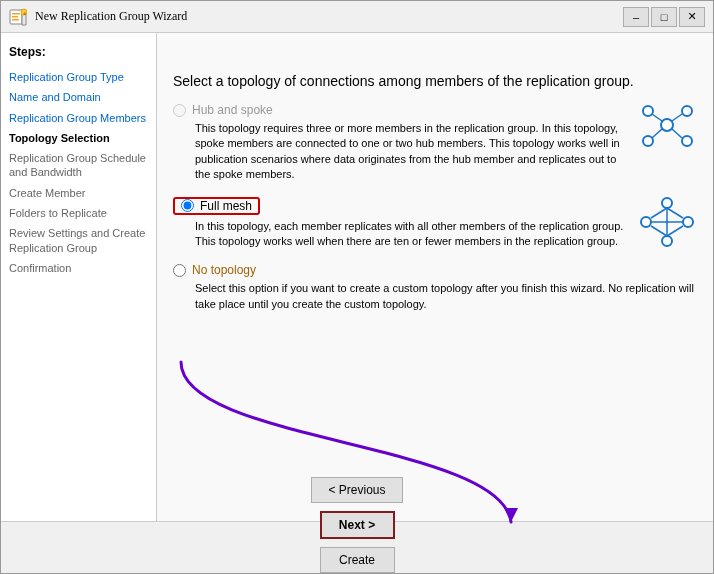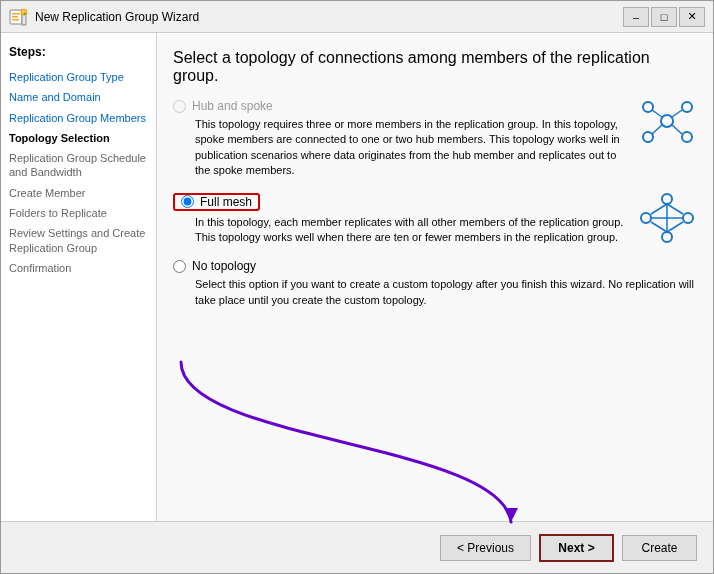--- a/index.html
+++ b/index.html
@@ -30,20 +30,21 @@
       display: flex;
       align-items: center;
       padding: 0 8px;
       justify-content: space-between;
       flex-shrink: 0;
     }
     .title-bar-left {
       display: flex;
       align-items: center;
       gap: 8px;
+      font-family: Liberation Serif, serif;
     }
     .title-icon {
       width: 18px;
       height: 18px;
       flex-shrink: 0;
     }
     .title-text {
       font-size: 12px;
       font-weight: normal;
       color: #000;
@@ -102,38 +103,39 @@
 
     .main-panel {
       flex: 1;
       display: flex;
       flex-direction: column;
       padding: 16px;
       background: #f9f9f9;
       overflow: hidden;
     }
     .main-instruction {
-      font-size: 16px;
+      font-size: 14px;
       margin-bottom: 14px;
       color: #000;
+      margin-top: 24px;
     }
     .radio-row {
       display: flex;
       align-items: center;
       gap: 6px;
       margin-bottom: 4px;
     }
     .radio-row input[type="radio"] {
       margin: 0;
       cursor: pointer;
     }
     .radio-label {
       font-size: 12px;
       font-weight: normal;
-      color: #000000;
+      color: #a16207;
     }
     .option-desc {
       margin-left: 22px;
       font-size: 11px;
       color: #000;
       line-height: 1.4;
     }
 
     .full-mesh-box {
       border: 2px solid #cc0000;
@@ -180,20 +182,21 @@
       height: 52px;
       background: #f0f0f0;
       border-top: 1px solid #ccc;
       display: flex;
       align-items: center;
       justify-content: flex-end;
       padding: 0 16px;
       gap: 8px;
       flex-shrink: 0;
       position: relative;
+      flex-direction: column;
     }
     .footer-btn {
       padding: 5px 16px;
       font-size: 12px;
       background: #e1e1e1;
       border: 1px solid #adadad;
       cursor: pointer;
       min-width: 75px;
       text-align: center;
     }

